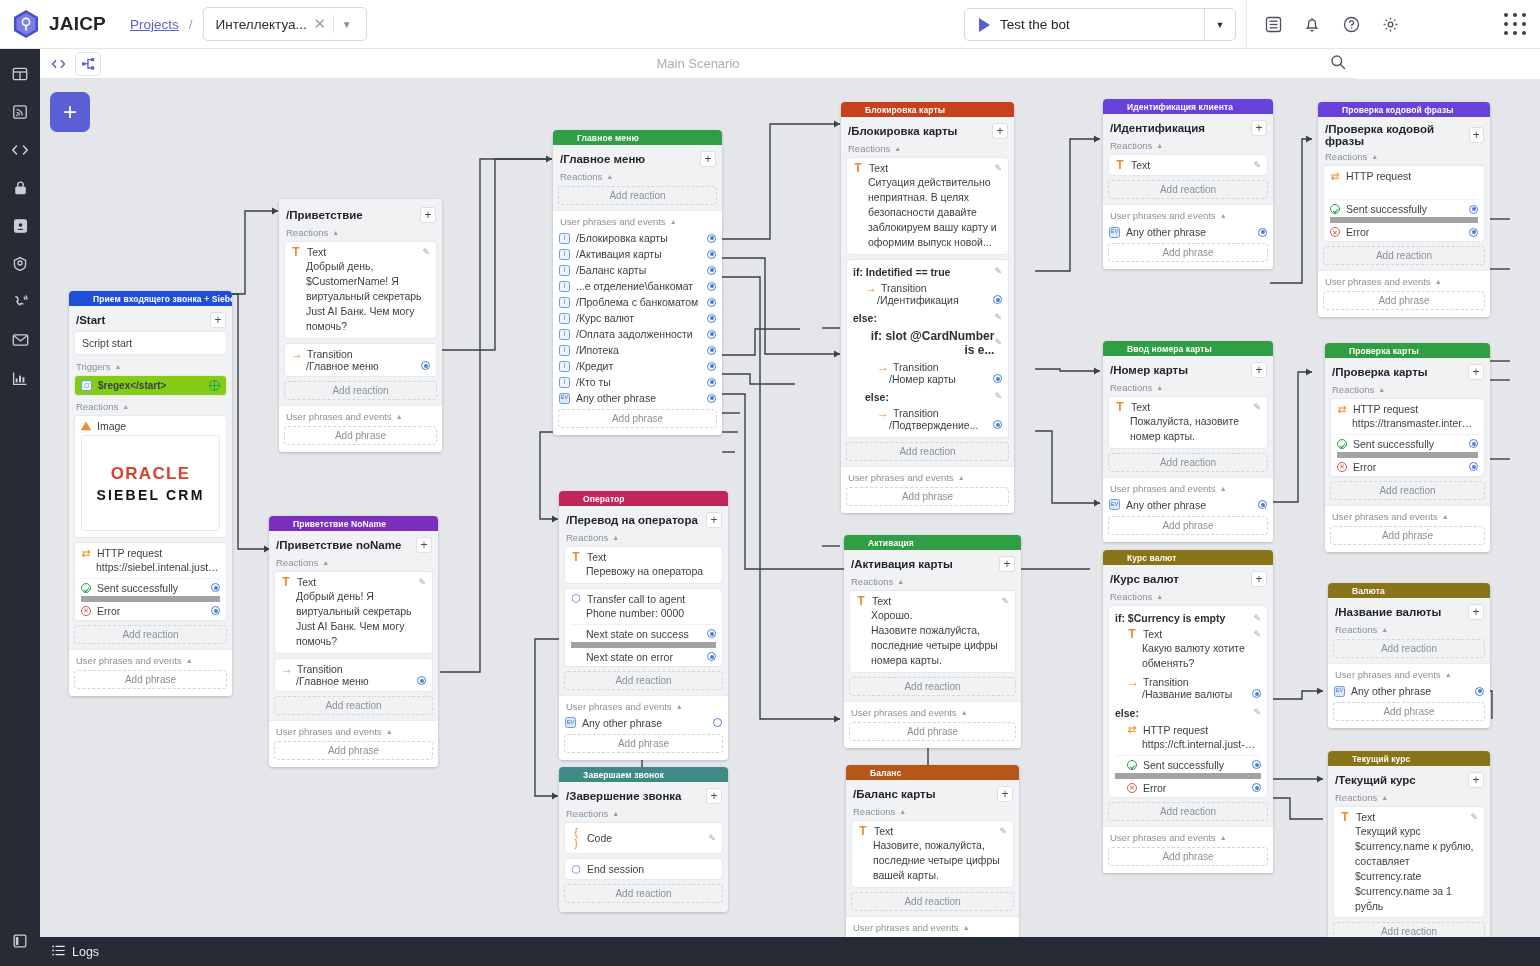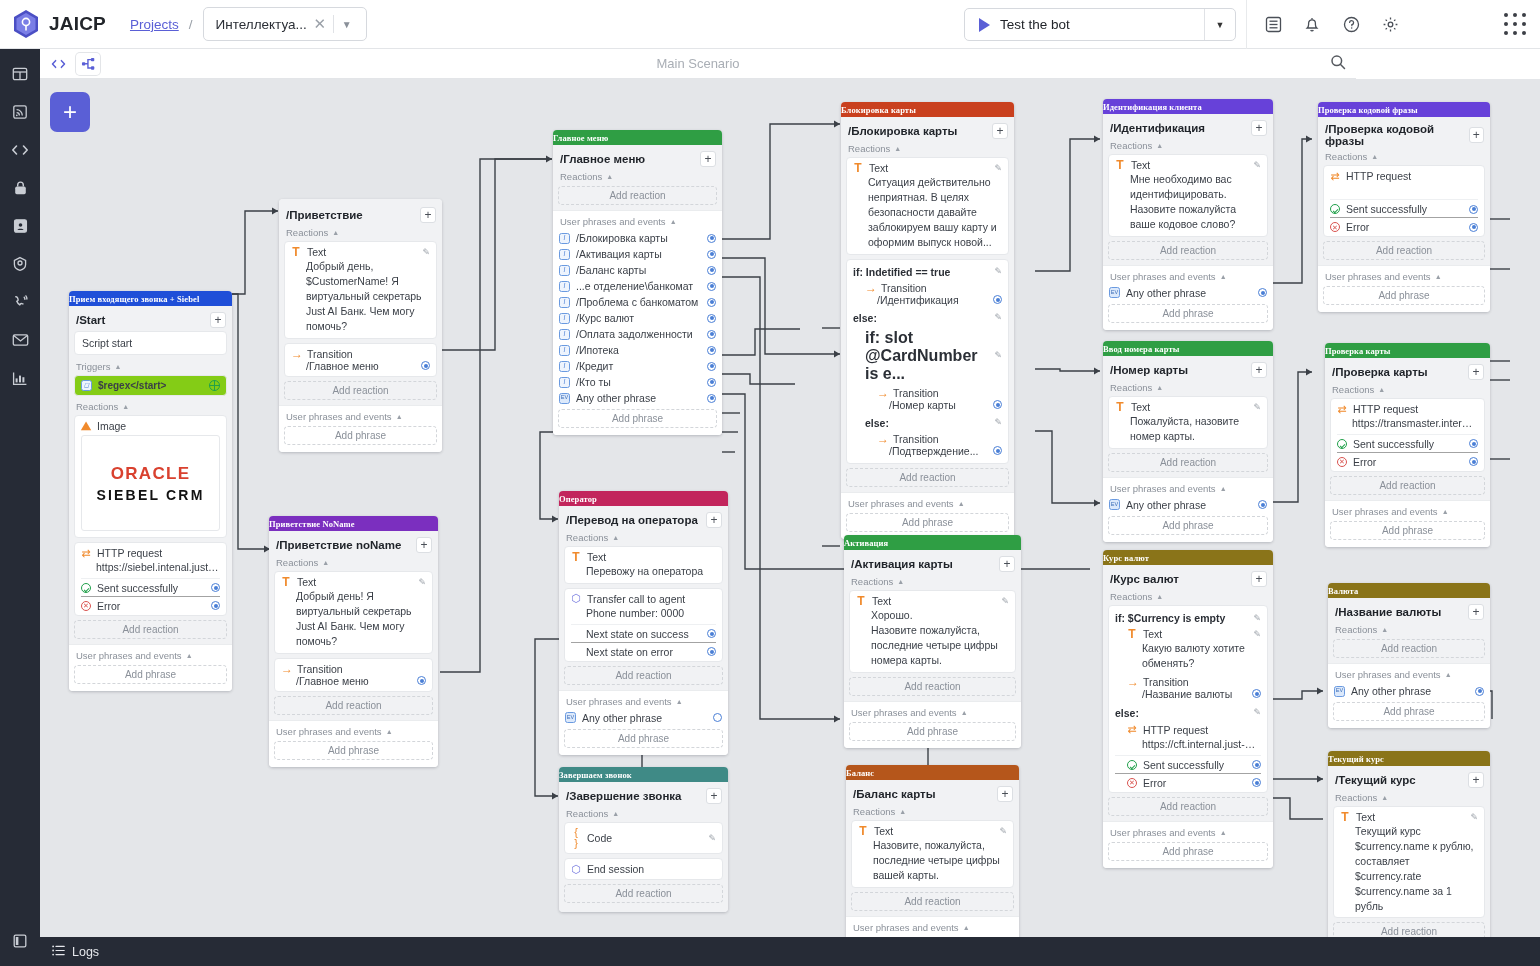--- a/index.html
+++ b/index.html
@@ -65,22 +65,22 @@
 
   
   #bottom-bar{ position:absolute; left:40px; bottom:0; width:1500px; height:29px;
     background:#262b36; display:flex; align-items:center; color:#e6e8ec; font-size:12.5px; }
   #logs-btn{ display:flex; align-items:center; gap:7px; padding-left:12px; cursor:pointer; }
 
   
   .node{ position:absolute; border-radius:4px; box-shadow:0 1px 3px rgba(20,25,35,.22);
     background:#f1f2f4; font-size:11px; color:#2b2f36; }
   .node-head{ height:15px; border-radius:4px 4px 0 0; color:#fff; font-size:8.5px;
-    font-weight:bold; display:flex; align-items:center; padding-left:0;
-    letter-spacing:.1px; overflow:hidden; white-space:nowrap;font-family:Liberation Serif, serif; }
+    font-weight:bold; display:flex; align-items:center; padding-left:24px;
+    letter-spacing:.1px; overflow:hidden; white-space:nowrap; }
   .node-body{ background:#f1f2f4; border-radius:0 0 4px 4px; padding:4px 5px 0 5px; }
   .node-title-row{ display:flex; align-items:center; justify-content:space-between; padding:2px 1px 3px 2px; }
   .node-title{ font-size:11.5px; font-weight:bold; color:#1f2329; }
   .node-plus{ width:16px;height:16px;border:1px solid #dcdfe3; background:#fff; border-radius:3px;
     display:flex;align-items:center;justify-content:center; font-size:12px; color:#4a4f57; cursor:pointer; }
   .sec-label{ font-size:9.5px; color:#8a9099; display:flex; align-items:center; gap:4px; padding:1px 0 3px 2px; }
   .sec-label .caret{ font-size:7px; color:#9aa0a8; }
 
   .rx{ background:#fff; border-radius:4px; border:1px solid #e6e8eb; padding:4px 6px; margin-bottom:4px; }
   .rx-head{ display:flex; align-items:center; gap:6px; justify-content:space-between; }
@@ -90,21 +90,21 @@
   .rx-sub{ font-size:10.5px; color:#3a3f47; padding-left:15px; }
   .pen{ color:#9aa0a8; font-size:9px; cursor:pointer; }
 
   .ico-T{ color:#f08a2c; font-weight:bold; font-size:12px; line-height:1; width:10px; text-align:center; }
   .ico-arrow{ color:#f08a2c; font-size:12px; line-height:1; width:10px; text-align:center; }
   .ico-http{ color:#f08a2c; font-size:11px; line-height:1; width:10px; text-align:center; }
   .ico-code{ color:#f08a2c; font-size:11px; line-height:1; width:10px; text-align:center; }
   .ico-box{ color:#7b7fe0; font-size:11px; line-height:1; width:10px; text-align:center; }
 
   .status-row{ display:flex; align-items:center; justify-content:space-between;
-    border-top:1px solid #a3a3a3; padding:3px 0 2px 0; }
+    border-top:6px solid #a3a3a3; padding:3px 0 2px 0; }
   .status-row.first{ border-top:1px solid #eef0f2; margin-top:3px; }
   .status-l{ display:flex; align-items:center; gap:6px; font-size:10.5px; color:#3a3f47; }
   .ok-ic{ width:10px;height:10px;border-radius:50%;border:1.4px solid #21a14b;position:relative; }
   .ok-ic:after{ content:""; position:absolute; left:2px; top:4px; width:4px;height:2px;
     border-left:1.4px solid #21a14b; border-bottom:1.4px solid #21a14b; transform:rotate(-45deg); }
   .err-ic{ width:10px;height:10px;border-radius:50%;border:1.4px solid #d9534f;position:relative;
     display:flex;align-items:center;justify-content:center;font-size:7px;color:#d9534f;line-height:1; }
   .port{ width:9px;height:9px;border-radius:50%;border:1.3px solid #4a7fd6;background:#fff;
     display:flex;align-items:center;justify-content:center; cursor:pointer; }
   .port:after{ content:""; width:4px;height:4px;border-radius:50%;background:#4a7fd6; }
@@ -765,21 +765,21 @@
         </div>
         <div class="indent2" style="display:flex;align-items:center;justify-content:space-between;">
           <span class="rx-type">/Идентификация</span>
           <span class="port"></span>
         </div>
         <div style="display:flex;justify-content:space-between;align-items:center;padding-top:4px;">
           <span class="cond">else:</span>
           <span class="pen">✎</span>
         </div>
         <div class="indent1" style="display:flex;justify-content:space-between;align-items:center;padding-top:2px;">
-          <span class="cond" style="font-size:16px;">if: slot @CardNumber is e...</span>
+          <span class="cond" style="font-size:12px;text-align:right;">if: slot @CardNumber is e...</span>
           <span class="pen">✎</span>
         </div>
         <div class="indent2" style="display:flex;align-items:center;gap:6px;padding-top:3px;">
           <span class="ico-arrow">→</span>
           <span class="rx-type">Transition</span>
         </div>
         <div style="padding-left:36px;display:flex;align-items:center;justify-content:space-between;">
           <span class="rx-type">/Номер карты</span>
           <span class="port"></span>
         </div>
@@ -884,21 +884,20 @@
           <span class="caret">▲</span>
       </div>
       <div class="rx">
         <div class="rx-head">
             <div class="rx-head-l">
           <span class="ico-T">T</span>
           <span class="rx-type">Text</span>
         </div>
             <span class="pen">✎</span>
           </div>
-        <div class="rx-text">Мне необходимо вас идентифицировать. Назовите пожалуйста ваше кодовое слово?</div>
       </div>
       <div class="addbtn">Add reaction</div>
       <div class="phrases">
         <div class="sec-label">
           <span>User phrases and events</span>
             <span class="caret">▲</span>
         </div>
         <div class="phrase-row">
           <span class="phrase-l">
               <span class="ev-ic">EV</span>

